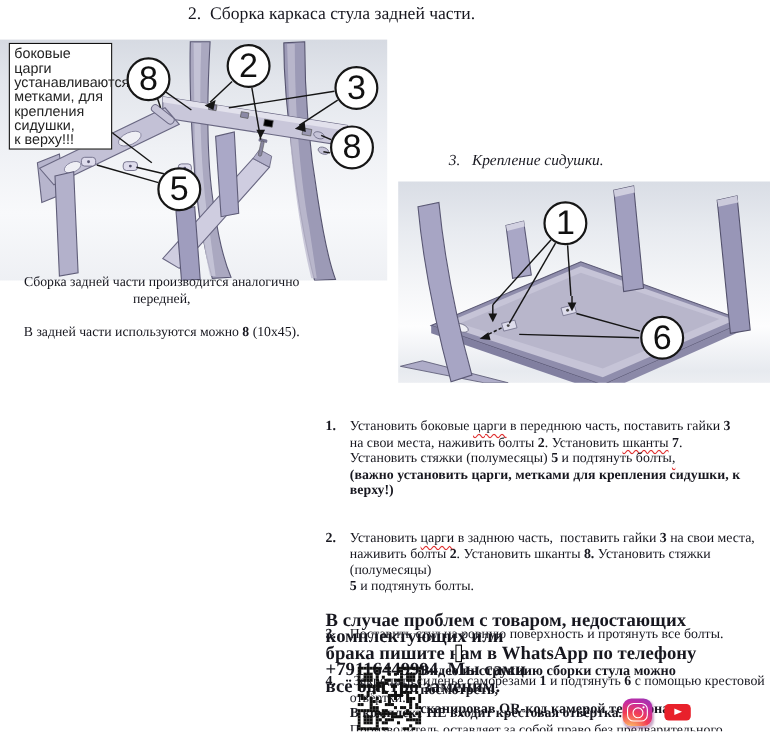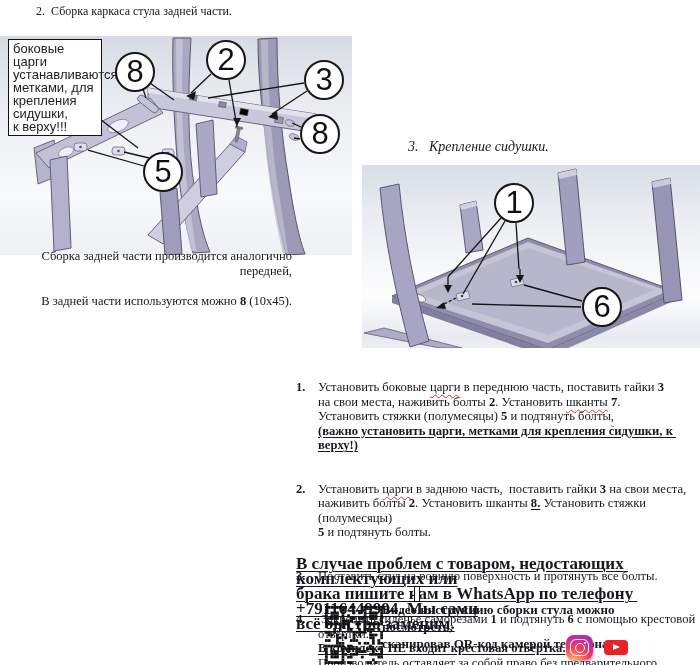--- a/index.html
+++ b/index.html
@@ -1,37 +1,37 @@
 <!DOCTYPE html>
 <html><head>
 <meta charset="utf-8">
 <style>
   html,body{margin:0;padding:0;background:#fff;}
   .page{position:relative;width:700px;height:665px;overflow:hidden;
         font-family:"Liberation Serif",serif;color:#17171f;background:#fff;}
   .abs{position:absolute;}
   .pre{white-space:pre-wrap;}
   .b{font-weight:bold;}
-  .u{text-decoration:underline;text-underline-offset:2px;text-decoration-thickness:1px;margin-top:28px;}
+  .u{text-underline-offset:2px;text-decoration-thickness:1px;margin-top:28px;}
   .sq{text-decoration:underline;text-decoration-style:wavy;text-decoration-color:#e03131;
       text-decoration-thickness:1px;text-underline-offset:2.5px;}
-  .title2{left:0;top:4px;width:432px;text-align:left;font-size:12px;margin-left:36px;}
+  .title2{left:0;top:4px;width:432px;text-align:right;font-size:16px;}
   .title3{left:408px;top:139px;font-size:14px;font-style:italic;}
   .d1bg{left:0;top:36px;width:352px;height:219px;
         background:linear-gradient(180deg,#d6dae2 0%,#e3e6ec 18%,#eff1f5 45%,#f8f9fb 72%,#eef0f4 100%);}
   .d2bg{left:362px;top:165px;width:338px;height:183px;
         background:linear-gradient(180deg,#d9dde5 0%,#e8ebf0 25%,#f6f7f9 55%,#fdfdfe 72%,#e7eaef 94%,#eceef2 100%);}
   .d1bg svg,.d2bg svg{position:absolute;left:0;top:0;}
   .callout{left:8px;top:39px;width:94px;box-sizing:border-box;border:1.5px solid #111;
            background:#fff;padding:2px 4px;font-family:"Liberation Sans",sans-serif;
            font-size:13px;line-height:13px;color:#222;}
   .bubble{position:absolute;width:40px;height:40px;border:2px solid #161616;border-radius:50%;
           background:#fff;box-sizing:border-box;display:flex;align-items:center;justify-content:center;
           font-family:"Liberation Sans",sans-serif;font-size:31px;color:#111;z-index:5;}
-  .note{left:2px;top:249px;width:290px;text-align:right;font-size:12.5px;line-height:15px;}
+  .note{left:2px;top:249px;width:290px;text-align:center;font-size:12.5px;line-height:15px;}
   .steps{left:296px;top:351px;width:408px;font-size:12.6px;line-height:14.5px;}
   .step{display:flex;}
   .step-num{width:22px;flex:none;font-weight:bold;}
   .step-text{flex:1;}
   .warranty{left:296px;top:556px;font-size:17px;line-height:15px;}
   .framebar{left:414px;top:586px;width:4px;height:14px;border:1px solid #000;background:#fff;}
   .qrbox{left:325px;top:606px;width:58px;height:58px;}
   .qrcaption{left:382px;top:601px;width:300px;font-size:13px;line-height:17px;}
   .ig{left:566px;top:635px;width:27px;height:25px;border-radius:8px;
       background:radial-gradient(circle at 25% 120%,#fdc468 8%,#f23d55 48%,#c32aa3 75%,#8a3ab9 100%);

